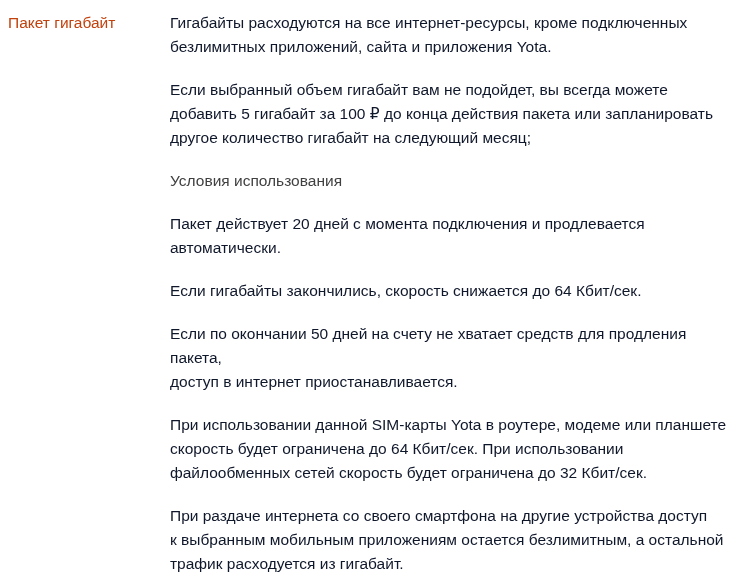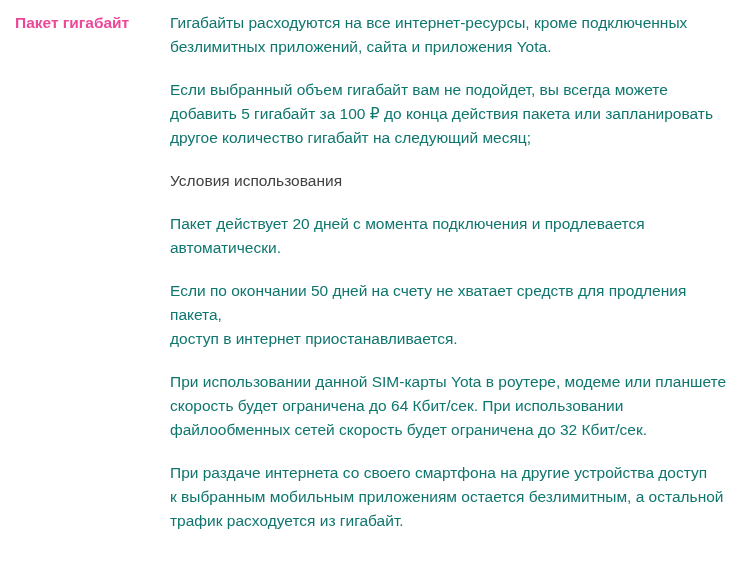--- a/index.html
+++ b/index.html
@@ -15,38 +15,38 @@
     -webkit-font-smoothing: antialiased;
   }
   .row {
     display: flex;
     align-items: flex-start;
     padding-top: 11px;
     box-sizing: border-box;
   }
   .term {
     width: 170px;
-    padding-left: 15px;
+    padding-left: 8px;
     box-sizing: border-box;
     font-size: 15.5px;
     line-height: 24px;
-    font-weight: bold;
-    color: #ec4899;
+    font-weight: normal;
+    color: #c2410c;
     flex-shrink: 0;
   }
   .desc {
     flex: 1;
     padding-right: 6px;
     box-sizing: border-box;
   }
   .desc p {
     margin: 0 0 19px 0;
     font-size: 15.5px;
     line-height: 24px;
-    color: #0f766e;
+    color: #0f172a;
     white-space: pre-line;
     font-feature-settings: "onum";
   }
   .desc p.subheading {
     color: #404040;
   }
 </style>
 </head>
 <body>
 
@@ -54,20 +54,21 @@
   <div class="term">Пакет гигабайт</div>
   <div class="desc">
     <p>Гигабайты расходуются на все интернет-ресурсы, кроме подключенных
 безлимитных приложений, сайта и приложения Yota.</p>
     <p>Если выбранный объем гигабайт вам не подойдет, вы всегда можете
 добавить 5 гигабайт за 100 ₽ до конца действия пакета или запланировать
 другое количество гигабайт на следующий месяц;</p>
     <p class="subheading">Условия использования</p>
     <p>Пакет действует 20 дней с момента подключения и продлевается
 автоматически.</p>
+    <p>Если гигабайты закончились, скорость снижается до 64 Кбит/сек.</p>
     <p>Если по окончании 50 дней на счету не хватает средств для продления пакета,
 доступ в интернет приостанавливается.</p>
     <p>При использовании данной SIM-карты Yota в роутере, модеме или планшете
 скорость будет ограничена до 64 Кбит/сек. При использовании
 файлообменных сетей скорость будет ограничена до 32 Кбит/сек.</p>
     <p>При раздаче интернета со своего смартфона на другие устройства доступ
 к выбранным мобильным приложениям остается безлимитным, а остальной
 трафик расходуется из гигабайт.</p>
   </div>
 </div>

